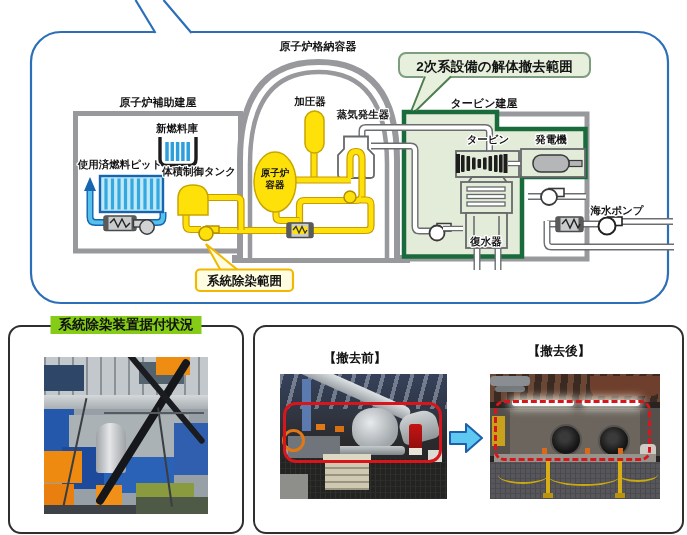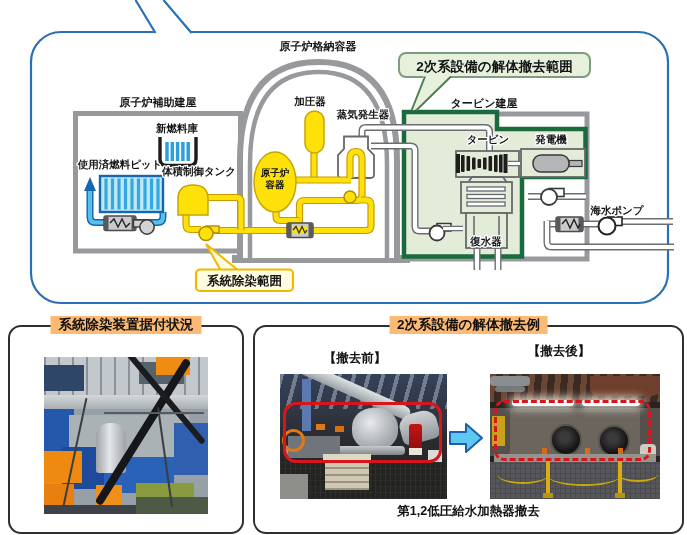--- a/index.html
+++ b/index.html
@@ -12,21 +12,21 @@
   .po{stroke:#6b6e70;stroke-width:7;fill:none}
   .pi{stroke:#ffffff;stroke-width:4.2;fill:none}
   .po2{stroke:#6b6e70;stroke-width:5.5;fill:none}
   .pi2{stroke:#ffffff;stroke-width:3;fill:none}
   .yo{stroke:#C99B00;stroke-width:7.2;fill:none}
   .yi{stroke:#FFE10A;stroke-width:4.8;fill:none}
   .bo{stroke:#1565B0;stroke-width:7;fill:none}
   .bi{stroke:#56C2EC;stroke-width:4.2;fill:none}
   
   .panel{position:absolute;border:2.5px solid #2f2f2f;border-radius:13px;background:#fff;}
-  .panel-title{position:absolute;top:-11px;left:50%;transform:translateX(-50%);background:#fdba74;
+  .panel-title{position:absolute;top:-11px;left:50%;transform:translateX(-50%);background:#84cc16;
                padding:0 8px;font-weight:bold;font-size:13.5px;color:#111;white-space:nowrap;}
   .ph{position:absolute;overflow:hidden;}
   .ph i{position:absolute;display:block;}
   .sublabel{position:absolute;font-weight:bold;font-size:12.5px;color:#111;text-align:center;white-space:nowrap;}
   .caption{position:absolute;left:0;right:0;text-align:center;font-weight:bold;font-size:12.5px;color:#111;}
   .redbox{position:absolute;border:3.5px solid #D9151C;border-radius:13px;}
   .redbox.dash{border-style:dashed;border-radius:10px;}
 </style>
 </head>
 <body>
@@ -285,21 +285,20 @@
       <i style="left:0;top:148px;width:92px;height:9px;background:#3c4248;"></i>
       <i style="left:95px;top:-10px;width:8px;height:170px;background:#15171a;border-radius:4px;transform:rotate(32deg);"></i>
       <i style="left:118px;top:-20px;width:6px;height:120px;background:#1a1c20;border-radius:3px;transform:rotate(-40deg);"></i>
       <i style="left:30px;top:40px;width:2px;height:110px;background:#3a3e42;transform:rotate(12deg);"></i>
       <i style="left:120px;top:50px;width:2px;height:100px;background:#3a3e42;transform:rotate(-8deg);"></i>
       <i style="left:60px;top:55px;width:100px;height:2px;background:#565b60;"></i>
     </div>
   </div>
 
   <div class="panel" style="left:253px;top:325px;width:427px;height:205px;">
-    <span class="panel-title">2次系設備の解体撤去例</span>
 
     <span class="sublabel" style="left:58px;top:23px;width:84px;">【撤去前】</span>
     <span class="sublabel" style="left:262px;top:16px;width:84px;">【撤去後】</span>
 
     <div class="ph" style="left:25px;top:47px;width:167px;height:125px;background:linear-gradient(#39455e,#2a2a2c 55%,#232325);">
       <i style="left:0;top:0;width:167px;height:35px;background:repeating-linear-gradient(105deg,rgba(165,175,190,.55) 0 4px,rgba(40,52,76,.2) 4px 14px);"></i>
       <i style="left:-14px;top:4px;width:150px;height:13px;background:linear-gradient(#dfe3e6,#9aa0a4);border-radius:6px;transform:rotate(24deg);"></i>
       <i style="left:22px;top:5px;width:9px;height:52px;background:#5a7ab0;"></i>
       <i style="left:72px;top:34px;width:46px;height:42px;border-radius:45%;background:radial-gradient(circle at 40% 35%,#e8eaec,#9fa5a9 70%);"></i>
       <i style="left:120px;top:38px;width:38px;height:30px;border-radius:40% 40% 20% 20%;background:linear-gradient(#d0d4d7,#8f9598);transform:rotate(-15deg);"></i>
@@ -343,16 +342,15 @@
       <i style="left:8px;top:92px;width:50px;height:16px;border-bottom:2.5px solid #c9a90f;border-radius:0 0 50% 50%;"></i>
       <i style="left:58px;top:92px;width:72px;height:18px;border-bottom:2.5px solid #c9a90f;border-radius:0 0 50% 50%;"></i>
       <i style="left:128px;top:92px;width:40px;height:14px;border-bottom:2.5px solid #c9a90f;border-radius:0 0 50% 50%;"></i>
       <i style="left:56px;top:86px;width:4px;height:36px;background:#d8ae14;"></i>
       <i style="left:128px;top:86px;width:4px;height:36px;background:#d8ae14;"></i>
       <i style="left:53px;top:119px;width:10px;height:5px;background:#b8930f;"></i>
       <i style="left:125px;top:119px;width:10px;height:5px;background:#b8930f;"></i>
       <div class="redbox dash" style="left:4px;top:26px;width:151px;height:55px;"></div>
     </div>
 
-    <div class="caption" style="top:176px;">第1,2低圧給水加熱器撤去</div>
   </div>
 
 </div>
 
 </body></html>

